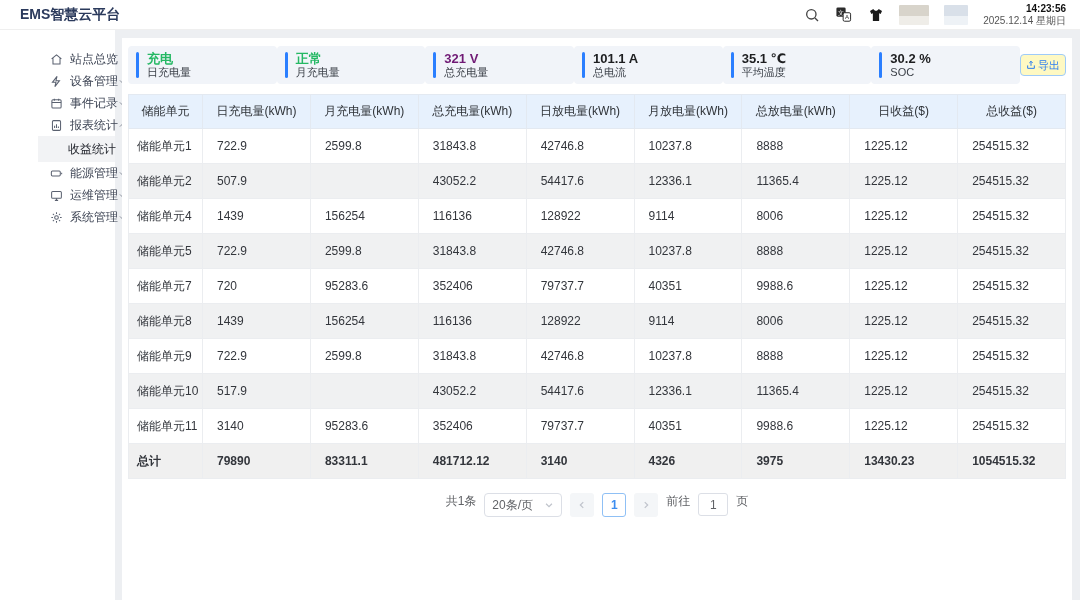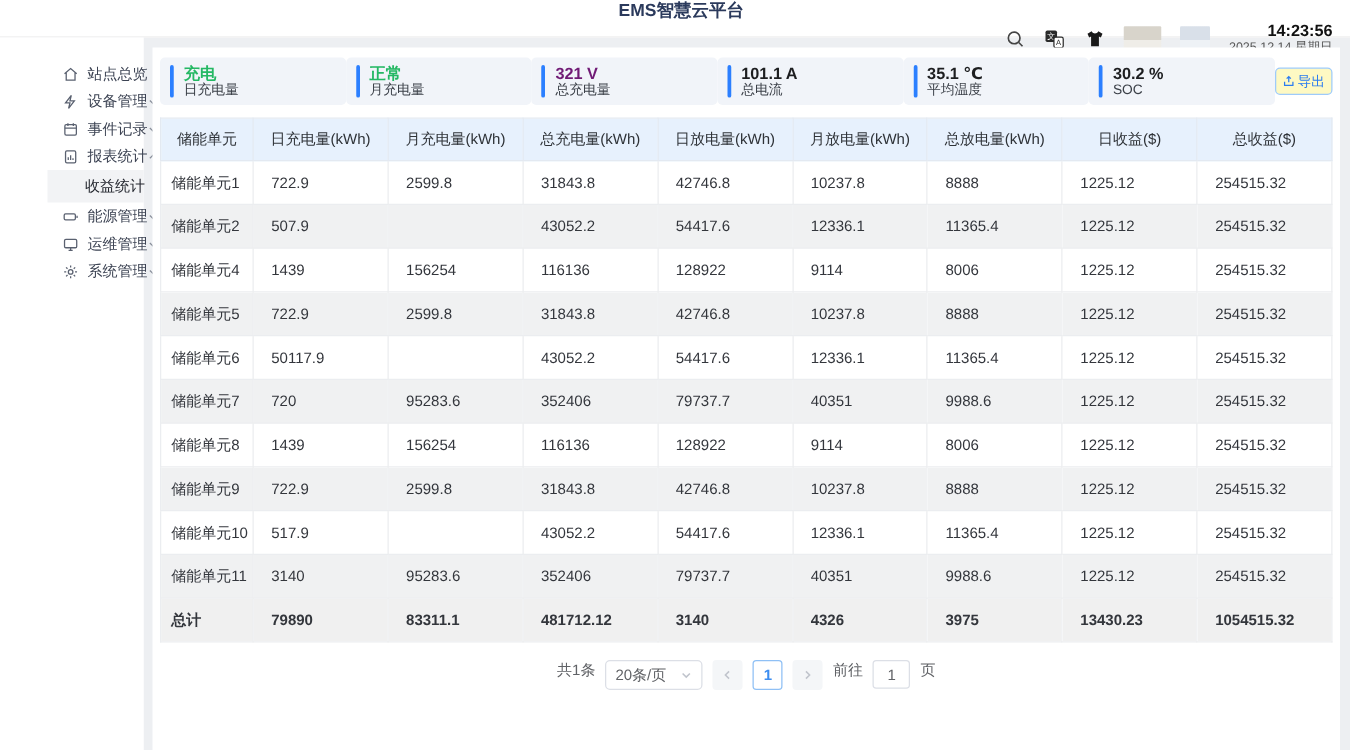--- a/index.html
+++ b/index.html
@@ -6,30 +6,30 @@
   html,body { margin:0; padding:0; }
   body {
     width:1080px; height:600px; overflow:hidden;
     background:#edeff2;
     font-family:"Liberation Sans","DejaVu Sans",sans-serif;
     color:#303133;
   }
   
   .header {
     height:30px; background:#fff; border-bottom:1px solid #efefef;
-    display:flex; align-items:center; padding:0 10px 0 20px;flex-direction:column;
+    display:flex; align-items:center; padding:0 10px 0 20px;
   }
   .app-title { font-size:14px; font-weight:bold; color:#2b3a5c; }
   .header-right { margin-left:auto; display:flex; align-items:center; gap:15px; }
   .hicon { width:17px; height:17px; display:flex; align-items:center; justify-content:center; cursor:pointer; }
   .ph { border-radius:1px; }
   .ph1 { width:30px; height:20px; background:linear-gradient(#d8d4cb 55%, #efede8 55%); }
   .ph2 { width:24px; height:20px; background:linear-gradient(#d9e0e9 55%, #eef2f6 55%); }
   .clock { text-align:right; line-height:1.15; padding-right:4px; }
-  .clock .t { font-size:13px; font-weight:bold; color:#111; }
+  .clock .t { font-size:10px; font-weight:bold; color:#111; }
   .clock .d { font-size:10px; color:#555; white-space:nowrap; }
   
   .layout { display:flex; height:570px; }
   .sidebar { width:115px; background:#fff; padding-top:18px; flex:none;padding-left:38px; }
   .side-item {
     height:22px; display:flex; align-items:center;
     padding:0 10px 0 12px; font-size:12px; color:#3c4353; cursor:pointer;
   }
   .side-item .ic { width:13px; height:13px; margin-right:7px; display:flex; align-items:center; }
   .side-item .lbl { flex:1; white-space:nowrap; }
@@ -349,31 +349,20 @@
               <td>722.9</td>
               <td>2599.8</td>
               <td>31843.8</td>
               <td>42746.8</td>
               <td>10237.8</td>
               <td>8888</td>
               <td>1225.12</td>
               <td>254515.32</td>
             </tr>
             <tr>
-              <td>储能单元6</td>
-              <td>50117.9</td>
-              <td></td>
-              <td>43052.2</td>
-              <td>54417.6</td>
-              <td>12336.1</td>
-              <td>11365.4</td>
-              <td>1225.12</td>
-              <td>254515.32</td>
-            </tr>
-            <tr>
               <td>储能单元7</td>
               <td>720</td>
               <td>95283.6</td>
               <td>352406</td>
               <td>79737.7</td>
               <td>40351</td>
               <td>9988.6</td>
               <td>1225.12</td>
               <td>254515.32</td>
             </tr>

